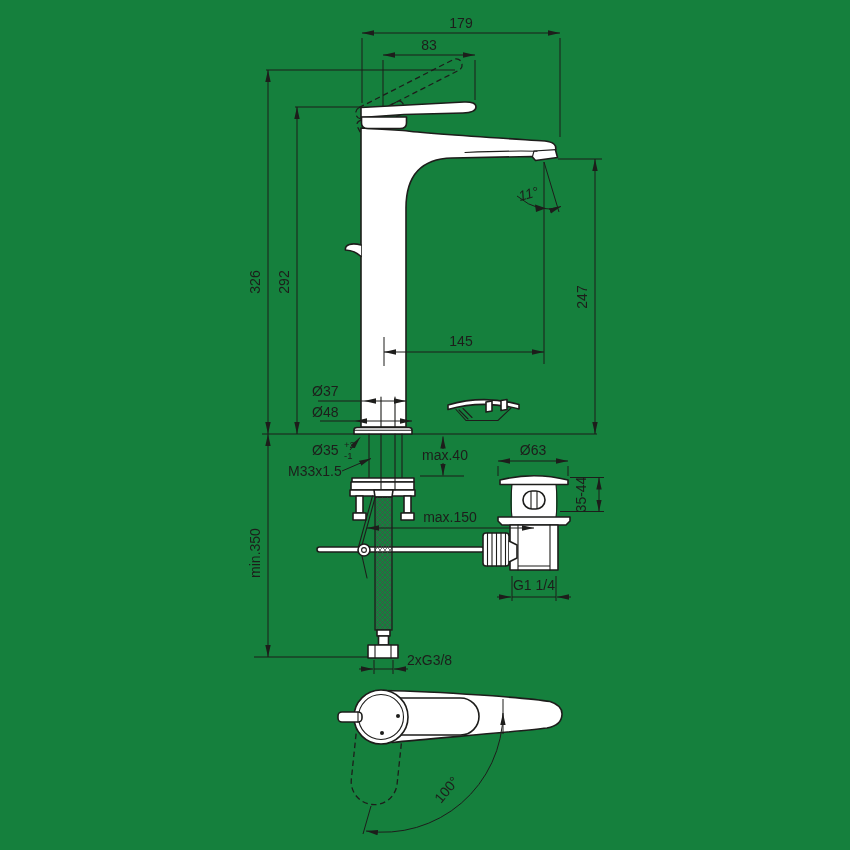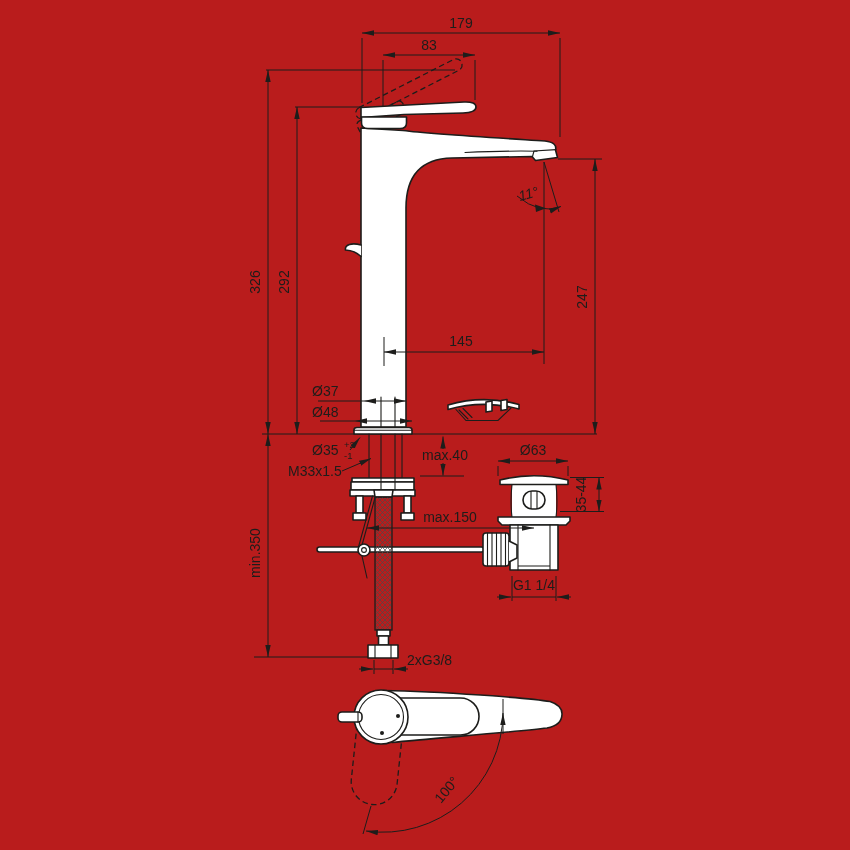--- a/index.html
+++ b/index.html
@@ -1,16 +1,16 @@
 <!DOCTYPE html>
 <html><head>
 <meta charset="utf-8">
 <style>
   html,body{margin:0;padding:0;background:#ffffff;}
-  .canvas{position:relative;width:850px;height:850px;background:#b91c1c;overflow:hidden;
+  .canvas{position:relative;width:850px;height:850px;background:#15803d;overflow:hidden;
           font-family:"Liberation Sans","DejaVu Sans",sans-serif;}
   svg{display:block;}
   text{fill:#1d1d1b;font-family:"Liberation Sans","DejaVu Sans",sans-serif;font-size:14px;}
   .tol{font-size:9.5px;}
   .dim{stroke:#1d1d1b;stroke-width:1;fill:none;}
   .thin{stroke:#1d1d1b;stroke-width:1;fill:none;}
   .part{stroke:#1d1d1b;stroke-width:1.6;fill:#ffffff;stroke-linejoin:round;stroke-linecap:round;}
   .partthin{stroke:#1d1d1b;stroke-width:1.1;fill:none;stroke-linecap:round;}
   .dashed{stroke:#1d1d1b;stroke-width:1.3;fill:none;stroke-dasharray:5.5 3.5;}
 </style>

